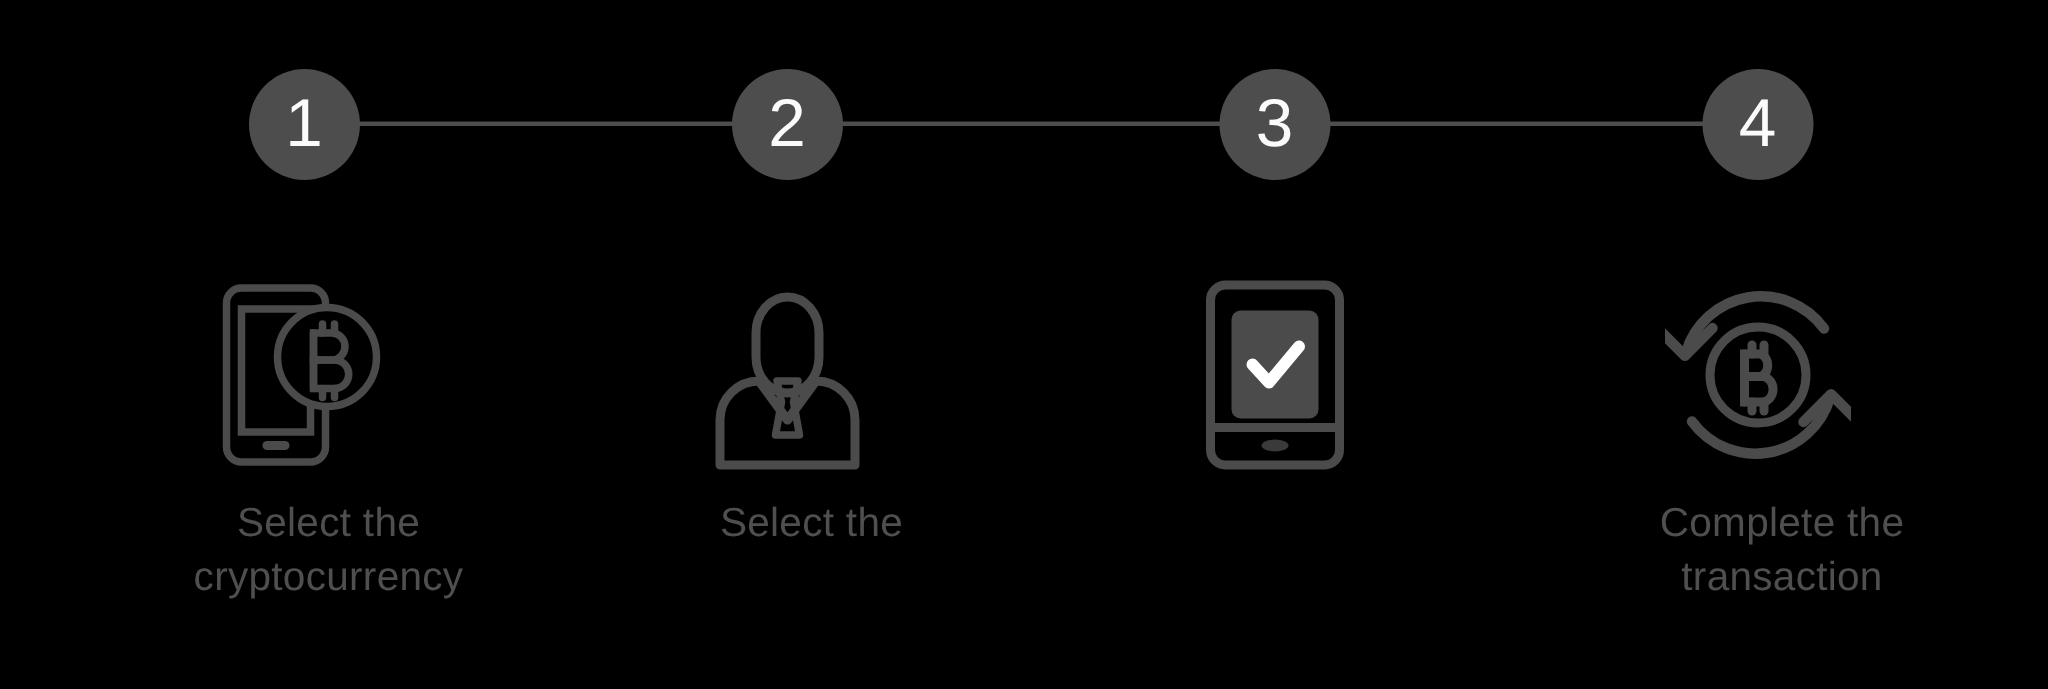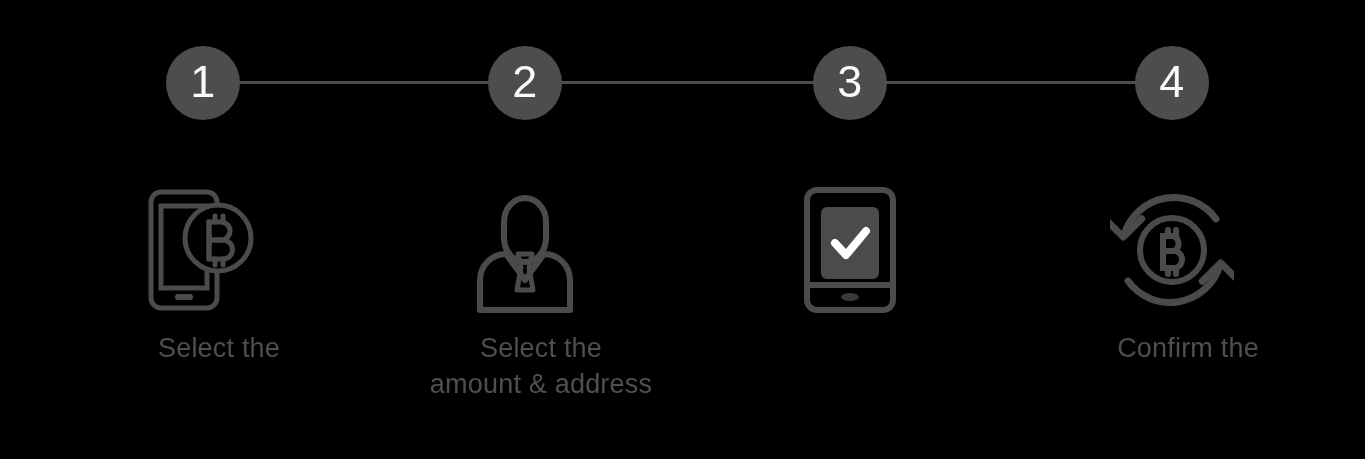--- a/index.html
+++ b/index.html
@@ -118,34 +118,34 @@
           <path d="M66 36 v37"></path>
           <path d="M72 30 v6"></path>
           <path d="M72 73 v6"></path>
           <path d="M80 30 v6"></path>
           <path d="M80 73 v6"></path>
         </g>
       </svg>
     </div>
     <div class="caption">
       <span>Select the</span>
+      <span class="l2">cryptocurrency</span>
     </div>
   </div>
 
   <div class="col" style="left:375px;">
     <div class="icon-wrap">
       <svg width="110" height="128" viewBox="0 0 110 128">
         <path d="M34 36 a21 24 0 0 1 42 0 v16 a21 24 0 0 1 -42 0 z" fill="none" stroke="#4b4b4b" stroke-width="6" stroke-linejoin="round"></path>
         <path d="M10 124 v-30 a26 26 0 0 1 26 -26 l19 26 l19 -26 a26 26 0 0 1 26 26 v30 z" fill="none" stroke="#4b4b4b" stroke-width="6" stroke-linejoin="round"></path>
         <path d="M48 68 h14 l-3 14 l4 22 h-16 l4 -22 z" fill="none" stroke="#4b4b4b" stroke-width="5" stroke-linejoin="round"></path>
       </svg>
     </div>
     <div class="caption">
       <span>Select the</span>
-      <span class="l2">amount &amp; address</span>
     </div>
   </div>
 
   <div class="col" style="left:700px;">
     <div class="icon-wrap">
       <svg width="100" height="130" viewBox="0 0 100 130">
         <rect x="7" y="5" width="86" height="120" rx="10" ry="10" fill="none" stroke="#4b4b4b" stroke-width="6"></rect>
         <rect x="21" y="22" width="58" height="72" rx="6" ry="6" fill="#4b4b4b"></rect>
         <path d="M35 58 l11 12 l20 -24" fill="none" stroke="#ffffff" stroke-width="8" stroke-linecap="round" stroke-linejoin="round"></path>
         <path d="M7 100 h86" fill="none" stroke="#4b4b4b" stroke-width="6"></path>
@@ -169,17 +169,18 @@
           <path d="M66 42 v6"></path>
           <path d="M66 80 v6"></path>
         </g>
         <path d="M14 47 A52 52 0 0 1 106 31" fill="none" stroke="#4b4b4b" stroke-width="7" stroke-linecap="round"></path>
         <path d="M12 21 L12 48 L38 48" fill="none" stroke="#4b4b4b" stroke-width="7" stroke-linecap="round" stroke-linejoin="round" transform="rotate(-45 14 47)"></path>
         <path d="M110 77 A52 52 0 0 1 18 93" fill="none" stroke="#4b4b4b" stroke-width="7" stroke-linecap="round"></path>
         <path d="M112 103 L112 76 L86 76" fill="none" stroke="#4b4b4b" stroke-width="7" stroke-linecap="round" stroke-linejoin="round" transform="rotate(-45 110 77)"></path>
       </svg>
     </div>
     <div class="caption">
-      <span>Confirm the</span>
+      <span>Complete the</span>
+      <span class="l2">transaction</span>
     </div>
   </div>
 
 </div>
 
 </body></html>

